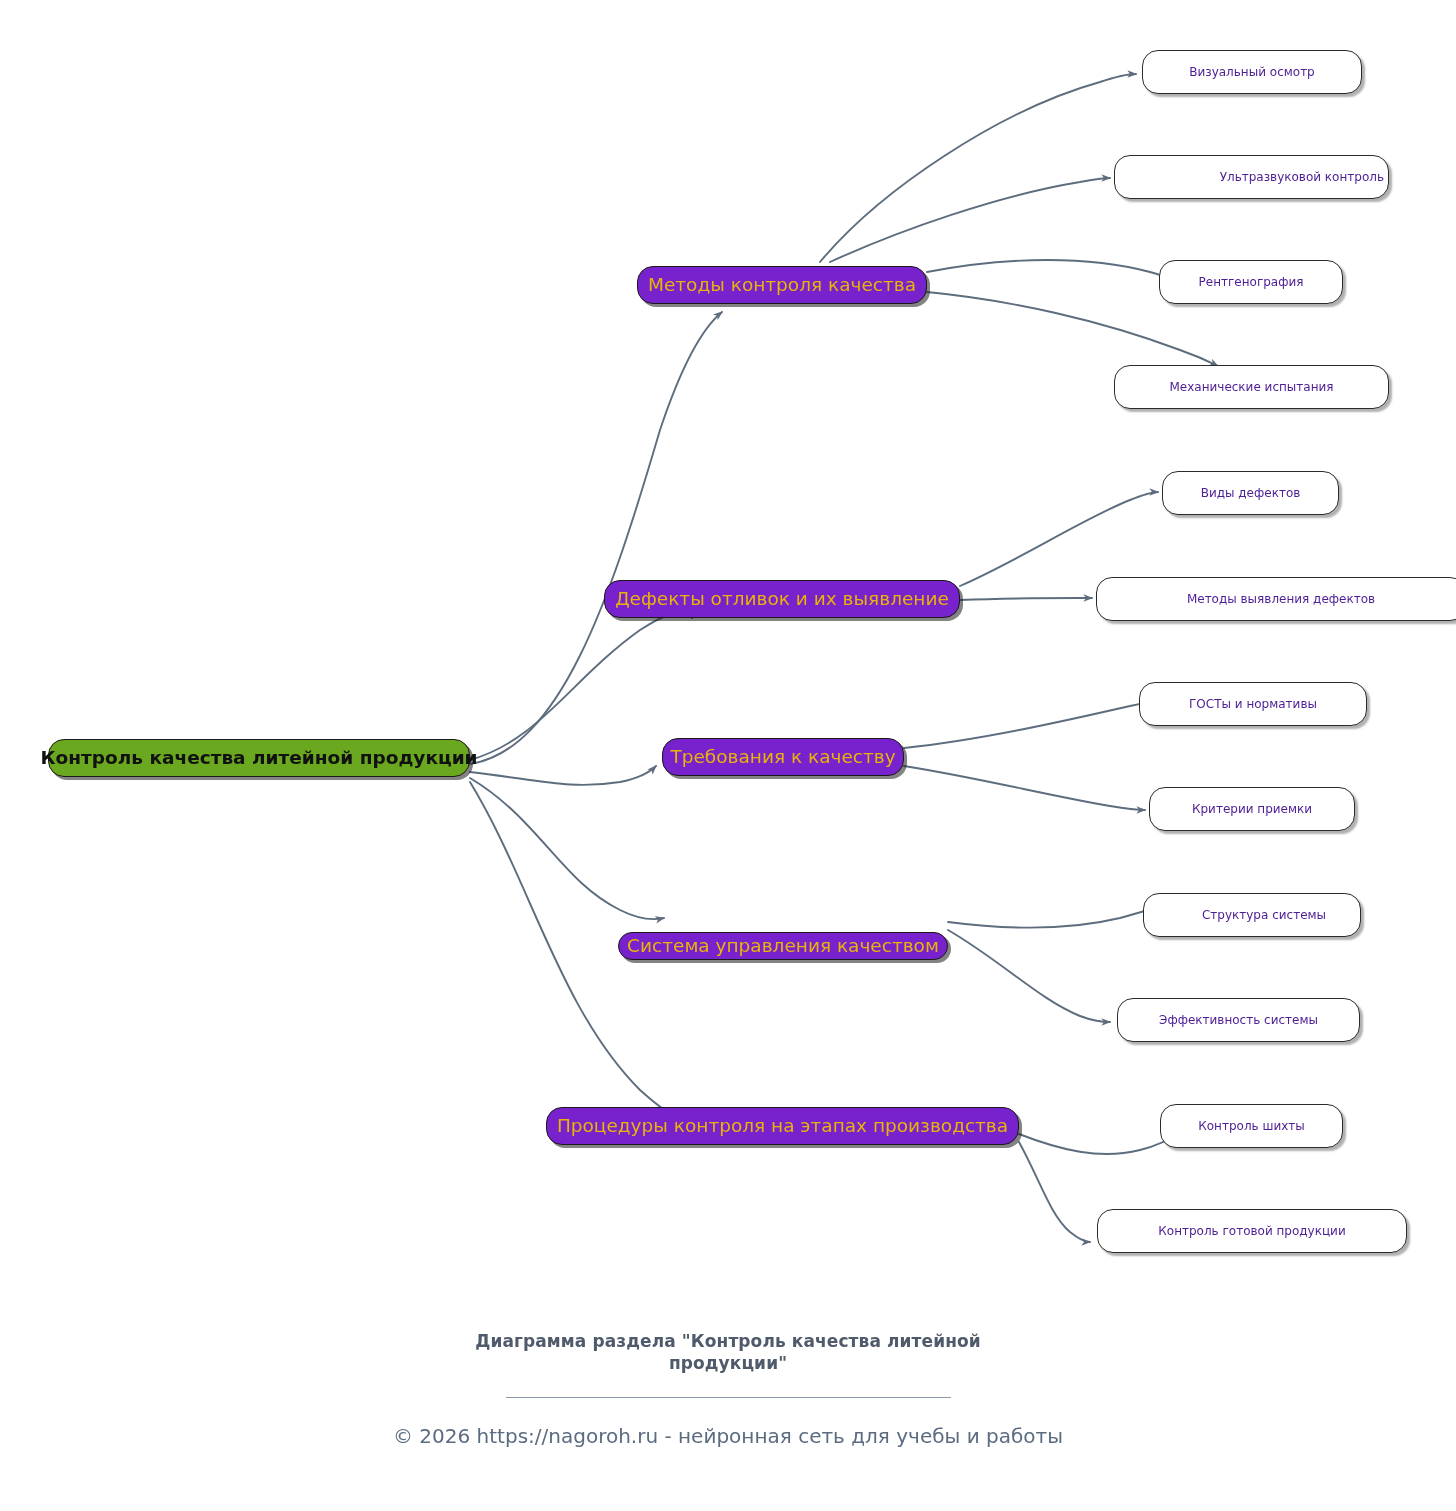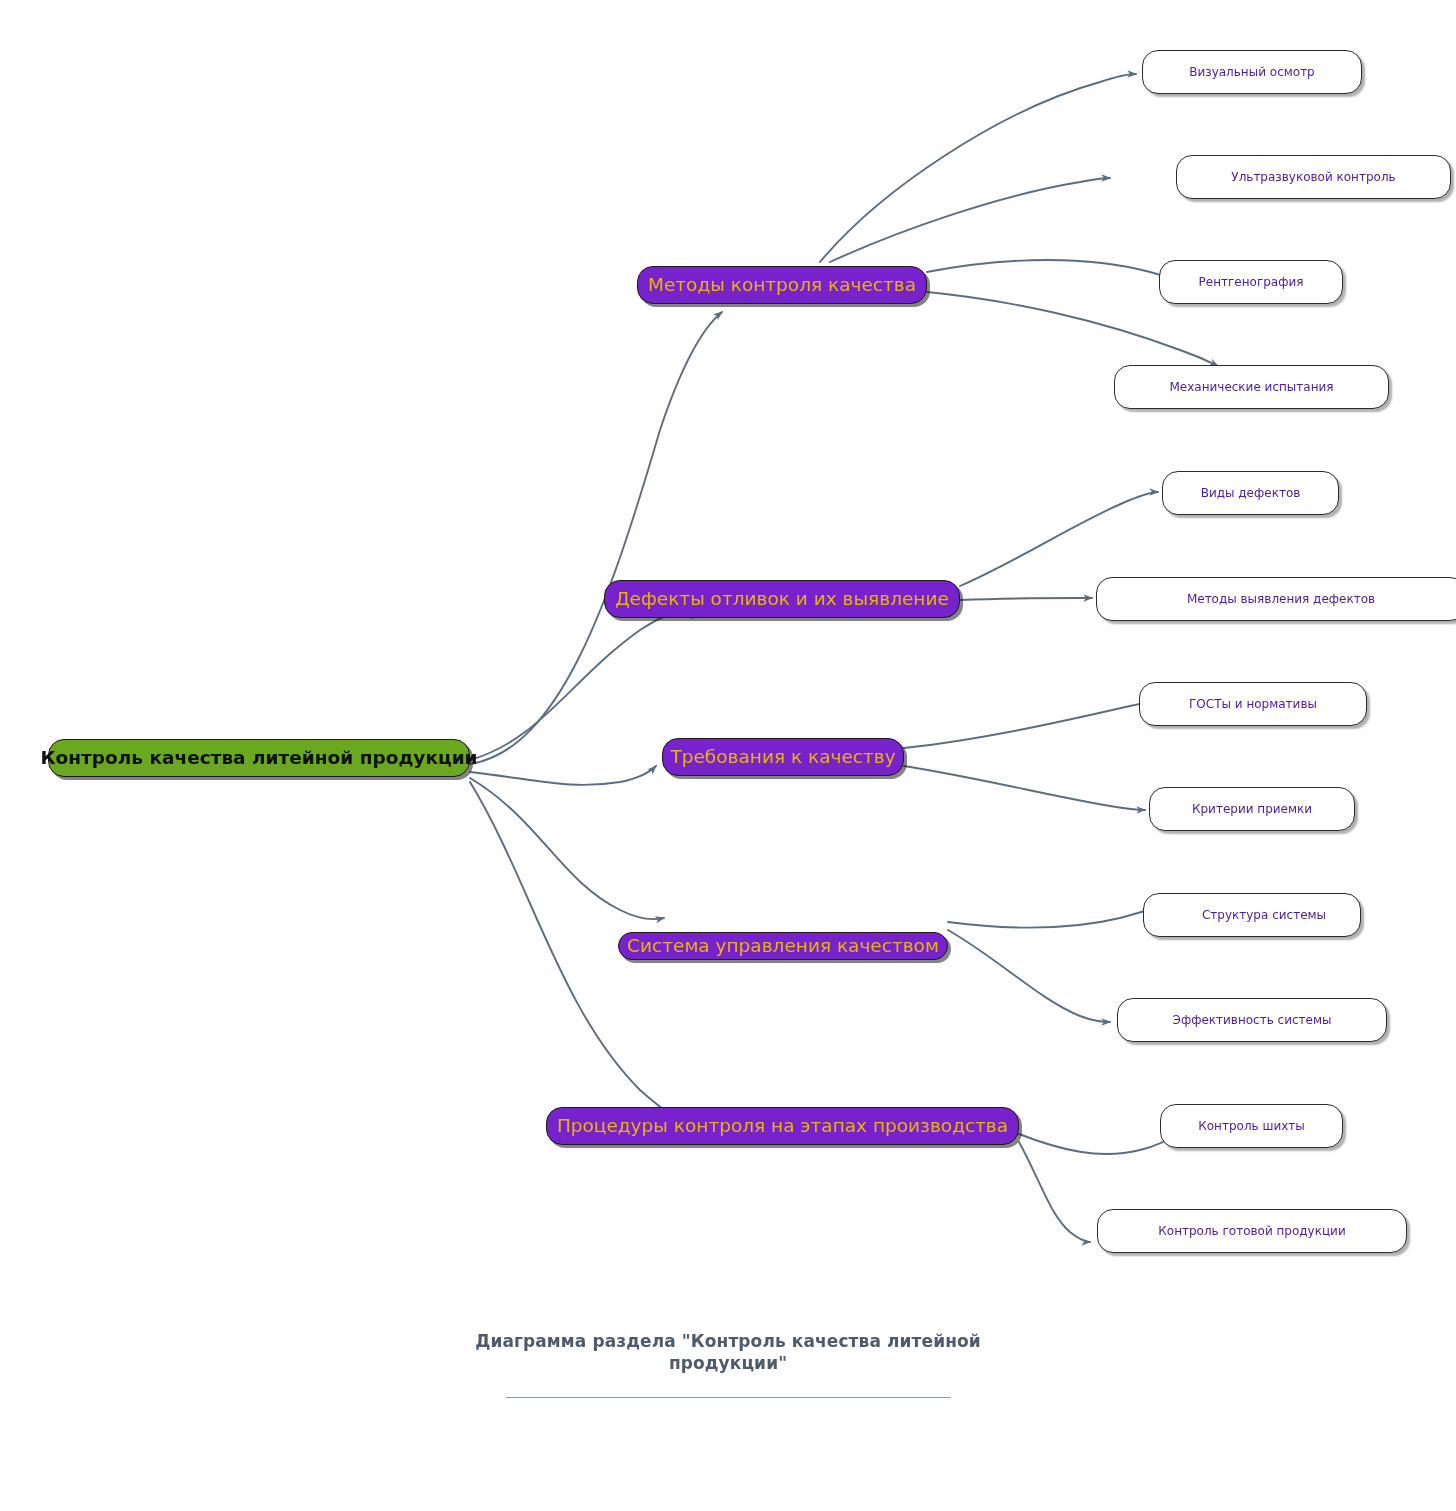--- a/index.html
+++ b/index.html
@@ -131,21 +131,21 @@
   <div id="nodes-group">
       <div class="node node-root" style="left: 48px; top: 739px; width: 422px; height: 38px;">
         <span class="node-label">Контроль качества литейной продукции</span>
       </div>
       <div class="node node-branch" style="left: 637px; top: 266px; width: 290px; height: 38px;">
         <span class="node-label">Методы контроля качества</span>
       </div>
       <div class="node node-leaf" style="left: 1142px; top: 50px; width: 220px; height: 44px;">
         <span class="node-label">Визуальный осмотр</span>
       </div>
-      <div class="node node-leaf" style="left: 1176px; top: 155px; width: 275px; height: 44px;">
+      <div class="node node-leaf" style="left: 1114px; top: 155px; width: 275px; height: 44px; justify-content: flex-end;">
         <span class="node-label">Ультразвуковой контроль</span>
       </div>
       <div class="node node-leaf" style="left: 1159px; top: 260px; width: 184px; height: 44px;">
         <span class="node-label">Рентгенография</span>
       </div>
       <div class="node node-leaf" style="left: 1114px; top: 365px; width: 275px; height: 44px;">
         <span class="node-label">Механические испытания</span>
       </div>
       <div class="node node-branch" style="left: 604px; top: 580px; width: 356px; height: 38px;">
         <span class="node-label">Дефекты отливок и их выявление</span>
@@ -164,32 +164,33 @@
       </div>
       <div class="node node-leaf" style="left: 1149px; top: 787px; width: 206px; height: 44px;">
         <span class="node-label">Критерии приемки</span>
       </div>
       <div class="node node-branch" style="left: 618px; top: 896px; width: 330px; height: 28px; margin-top: 36px;">
         <span class="node-label">Система управления качеством</span>
       </div>
       <div class="node node-leaf" style="left: 1143px; top: 893px; width: 218px; height: 44px; padding-left: 24px;">
         <span class="node-label">Структура системы</span>
       </div>
-      <div class="node node-leaf" style="left: 1117px; top: 998px; width: 270px; height: 44px;">
+      <div class="node node-leaf" style="left: 1117px; top: 998px; width: 243px; height: 44px;">
         <span class="node-label">Эффективность системы</span>
       </div>
       <div class="node node-branch" style="left: 546px; top: 1107px; width: 473px; height: 38px;">
         <span class="node-label">Процедуры контроля на этапах производства</span>
       </div>
       <div class="node node-leaf" style="left: 1160px; top: 1104px; width: 183px; height: 44px;">
         <span class="node-label">Контроль шихты</span>
       </div>
       <div class="node node-leaf" style="left: 1097px; top: 1209px; width: 310px; height: 44px;">
         <span class="node-label">Контроль готовой продукции</span>
       </div>
     </div>
 
   <div id="footer">
     <div id="footer-title">Диаграмма раздела "Контроль качества литейной продукции"</div>
     <hr id="footer-rule">
+    <div id="footer-copyright">© 2026 https://nagoroh.ru - нейронная сеть для учебы и работы</div>
   </div>
 
 </div>
 
 </body></html>

